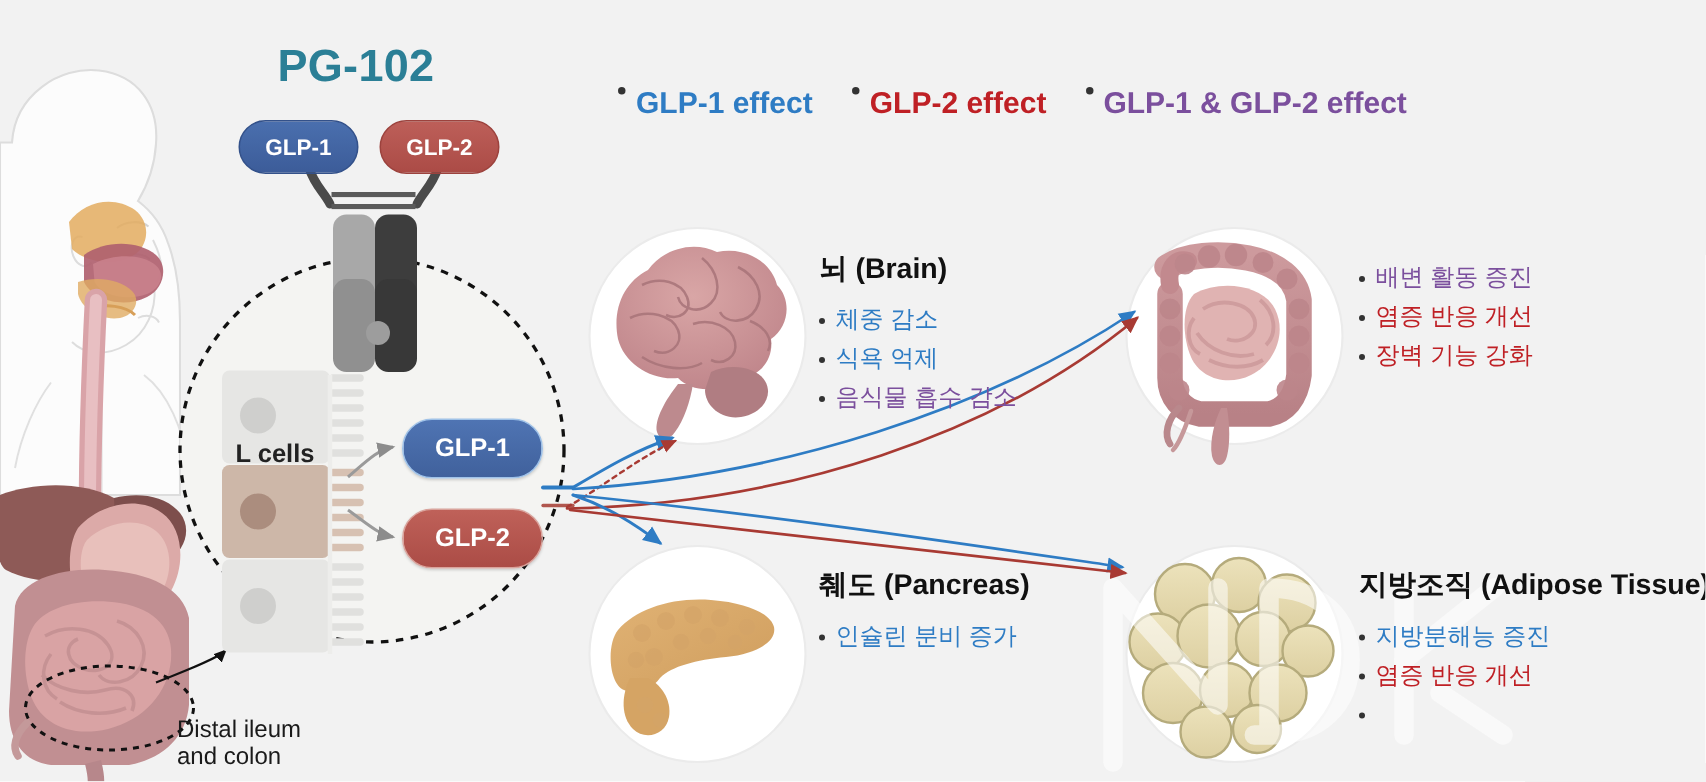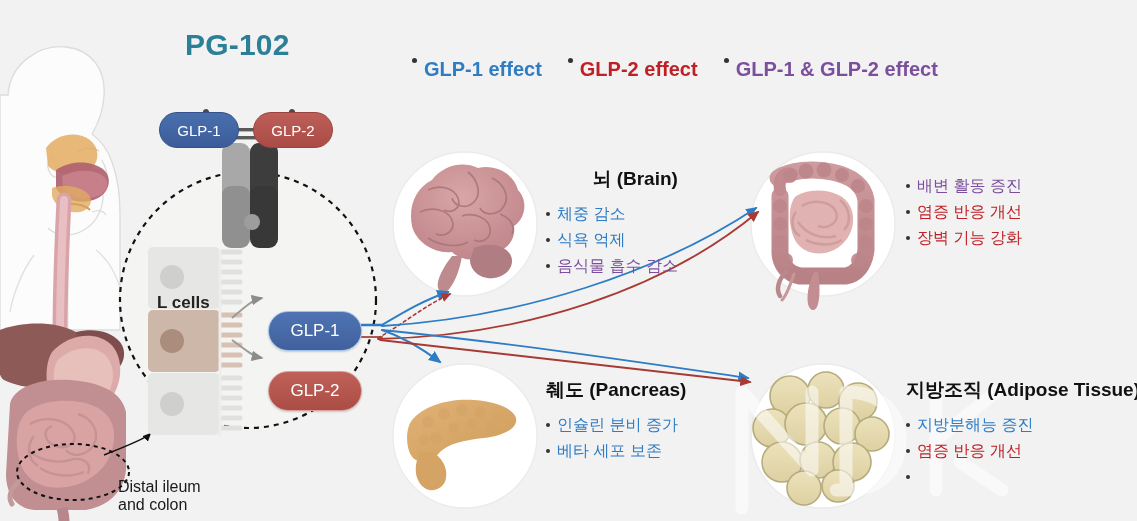--- a/index.html
+++ b/index.html
@@ -36,24 +36,23 @@
     font-size: 20px;
     font-weight: 700;
   }
   .legend-item { display: flex; align-items: flex-start; gap: 7px; white-space: nowrap; }
   .legend-dot { width: 5px; height: 5px; border-radius: 50%; background: #333; flex: none; }
 
   
   .pill {
     border-radius: 999px;
     color: #fff;
-    font-weight: 400;
+    font-weight: 700;
     display: flex; align-items: center; justify-content: center;
     box-sizing: border-box;
-    margin-top: 32px;
   }
   #mol-glp1 {
     left: 159px; top: 80px; width: 80px; height: 36px;
     background: linear-gradient(180deg,#4a6fae 0%,#3c5c99 100%);
     border: 1.5px solid #33518a;
     font-size: 15px;
   }
   #mol-glp2 {
     left: 253px; top: 80px; width: 80px; height: 36px;
     background: linear-gradient(180deg,#bd5f59 0%,#ab4b46 100%);
@@ -84,21 +83,20 @@
   
   #ileum-label {
     left: 118px; top: 462px;
     font-size: 16px; color: #1a1a1a; line-height: 1.15; margin-top: 16px;
   }
 
   
   .panel-title {
     font-size: 19px; font-weight: 700; color: #111;
     white-space: nowrap;
-    text-align: right;
   }
   .panel-list { margin-top: 9px; }
   .panel-li {
     display: flex; align-items: flex-start; gap: 7px;
     font-size: 16px; font-weight: 500;
     line-height: 1.62;
     white-space: nowrap;
   }
   .panel-li .bdot {
     width: 4px; height: 4px; border-radius: 50%;
@@ -460,24 +458,20 @@
     </div>
   </div>
 
   <div class="abs" id="panel-pancreas">
     <div class="panel-title">췌도 (Pancreas)</div>
     <div class="panel-list">
       <div class="panel-li">
         <span class="bdot"></span>
         <span style="color:#2e7cc4">인슐린 분비 증가</span>
       </div>
-      <div class="panel-li">
-        <span class="bdot"></span>
-        <span style="color:#2e7cc4">베타 세포 보존</span>
-      </div>
     </div>
   </div>
 
   <div class="abs" id="panel-adipose">
     <div class="panel-title">지방조직 (Adipose Tissue)</div>
     <div class="panel-list">
       <div class="panel-li">
         <span class="bdot"></span>
         <span style="color:#2e7cc4">지방분해능 증진</span>
       </div>

